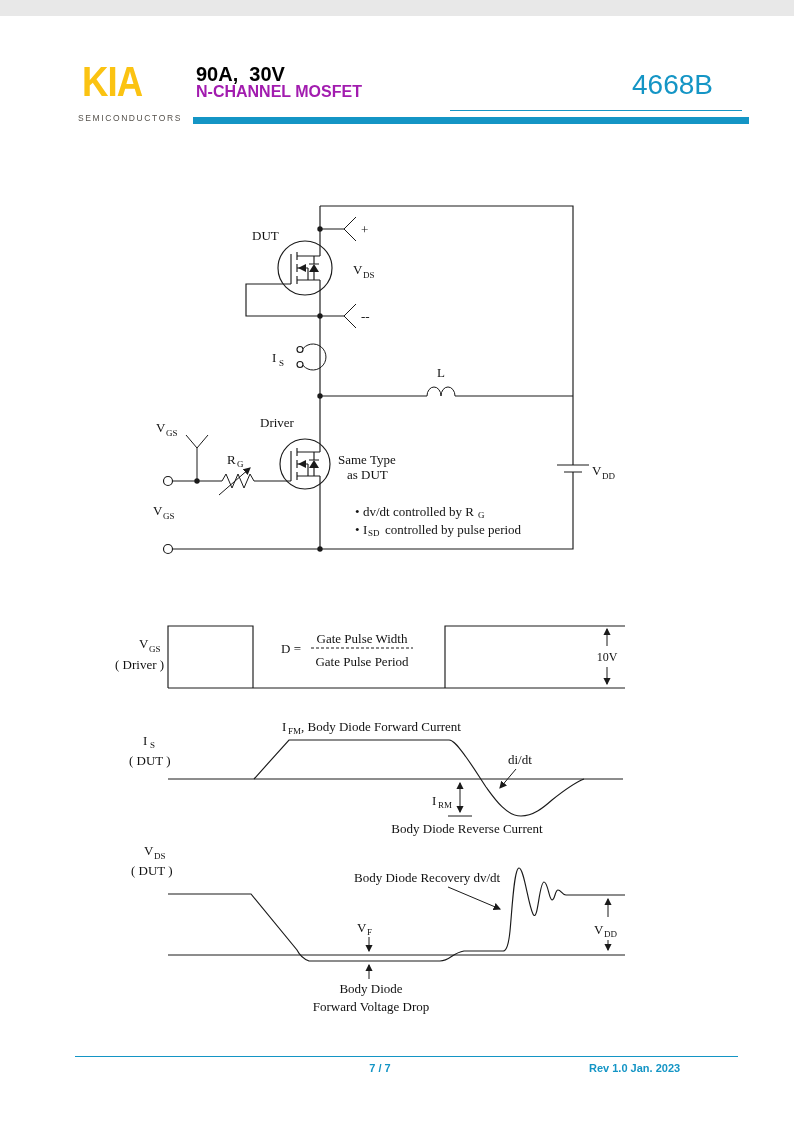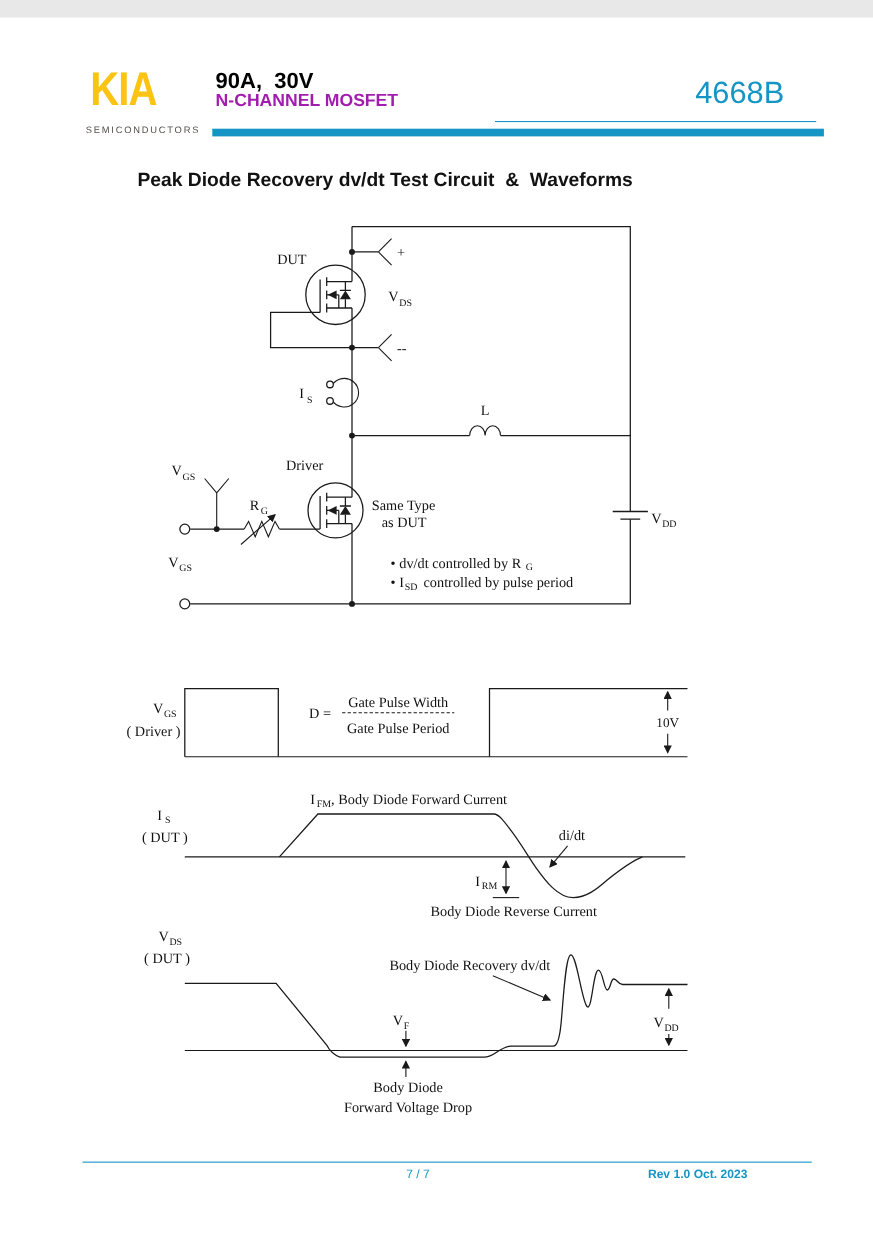--- a/index.html
+++ b/index.html
@@ -14,21 +14,21 @@
   #logo-sub{left:78px;top:97px;font-size:8.5px;font-weight:normal;color:#55514b;letter-spacing:1.6px;}
   #rating{left:196px;top:47px;font-size:20px;font-weight:bold;color:#000000;white-space:pre;}
   #device{left:196px;top:67px;font-size:16px;font-weight:bold;color:#a21caf;}
   #partno{left:632px;top:55px;font-size:28px;color:#1495C5;line-height:1;}
   #hdr-thin{left:450px;top:94px;width:292px;height:1px;background:#1495C5;}
   #hdr-bar{left:193px;top:101px;width:556px;height:7px;background:#1495C5;}
   
   #doc-title{left:125px;top:137px;font-size:17.5px;font-weight:bold;color:#111;white-space:pre;}
   
   #ftr-line{left:75px;top:1040px;width:663px;height:1.4px;background:#1495C5;}
-  #ftr-page{left:340px;top:1046px;width:80px;text-align:center;font-size:11px;font-weight:normal;color:#1495C5;}
+  #ftr-page{left:340px;top:1046px;width:80px;text-align:center;font-size:11px;font-weight:bold;color:#1495C5;}
   #ftr-rev{left:589px;top:1046px;font-size:11px;font-weight:bold;color:#1495C5;}
   
   .w{stroke:#1a1a1a;stroke-width:1.15;fill:none;}
   .thin{stroke:#1a1a1a;stroke-width:1;fill:none;}
   .blk{fill:#1a1a1a;stroke:none;}
   .node{fill:#1a1a1a;}
   .term{fill:#fff;stroke:#1a1a1a;stroke-width:1.15;}
   text{font-family:"Liberation Serif","DejaVu Serif",serif;fill:#111;}
   .t{font-size:13px;}
   .ts{font-size:9px;}
@@ -40,21 +40,20 @@
 <div id="page">
 
   <div class="abs" id="logo">KIA</div>
   <div class="abs" id="logo-sub">SEMICONDUCTORS</div>
   <div class="abs" id="rating">90A,  30V</div>
   <div class="abs" id="device">N-CHANNEL MOSFET</div>
   <div class="abs" id="partno">4668B</div>
   <div class="abs" id="hdr-thin"></div>
   <div class="abs" id="hdr-bar"></div>
 
-  <div class="abs" id="doc-title">Peak Diode Recovery dv/dt Test Circuit  &amp;  Waveforms</div>
 
   <svg class="abs" style="left:0;top:0" width="794" height="1123" viewBox="0 0 794 1123">
     <defs>
       <marker id="ah" viewBox="0 0 10 10" refX="8.5" refY="5" markerWidth="7.5" markerHeight="7.5" orient="auto-start-reverse">
         <path d="M0,0 L10,5 L0,10 z" fill="#1a1a1a"></path>
       </marker>
     </defs>
 
     <g>
 
@@ -197,15 +196,15 @@
       <line class="thin" x1="608" y1="924" x2="608" y2="934" marker-end="url(#ah)"></line>
       <text x="594" y="918" class="t">V</text>
       <text x="604" y="921" class="ts">DD</text>
       <text x="371" y="977" class="t tm">Body Diode</text>
       <text x="371" y="995" class="t tm">Forward Voltage Drop</text>
     </g>
   </svg>
 
   <div class="abs" id="ftr-line"></div>
   <div class="abs" id="ftr-page">7 / 7</div>
-  <div class="abs" id="ftr-rev">Rev 1.0 Oct. 2023</div>
+  <div class="abs" id="ftr-rev">Rev 1.0 Jan. 2023</div>
 
 </div>
 
 </body></html>

